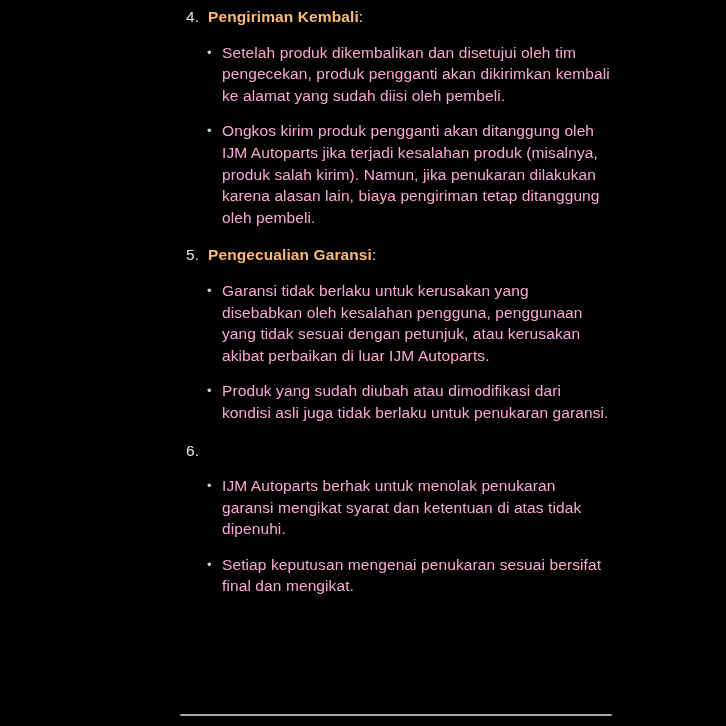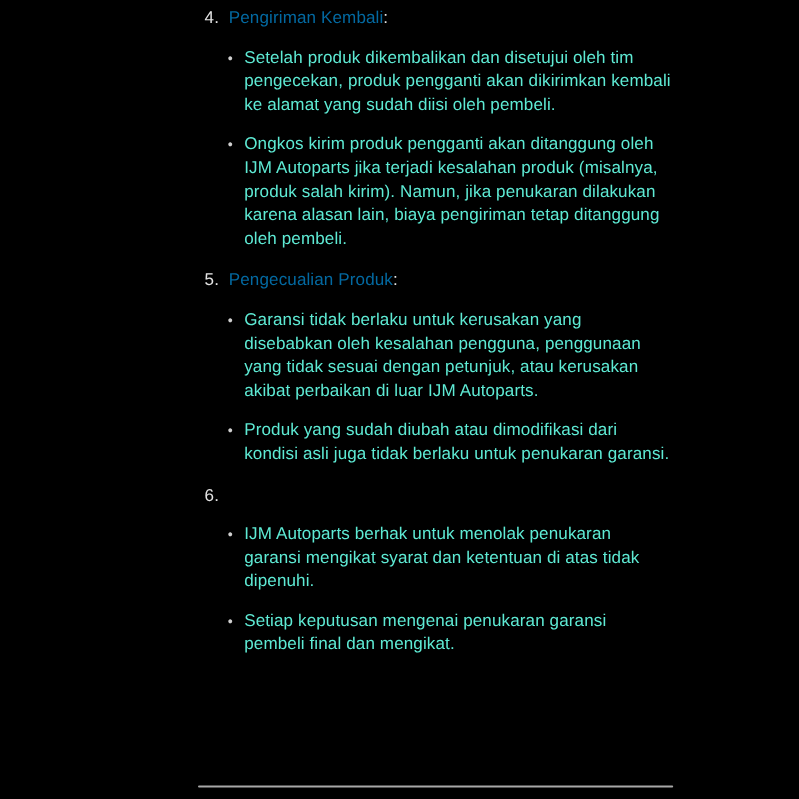--- a/index.html
+++ b/index.html
@@ -32,42 +32,42 @@
     margin-bottom: 4px;
   }
   .section:first-child .section-header {
     margin-top: 0;
   }
   .section-num {
     flex: 0 0 22px;
     width: 22px;
   }
   .section-title {
-    font-weight: normal;
-    color: #0369a1;
+    font-weight: bold;
+    color: #fdba74;
   }
   .section-title-colon {
     font-weight: normal;
     color: #e3e3e3;
   }
   .bullet {
     display: flex;
     margin-top: 14px;
     padding-left: 21px;
   }
   .bullet-dot {
     flex: 0 0 15px;
     width: 15px;
     color: #cfcfcf;
     font-size: 13px;
     line-height: 21.6px;
   }
   .bullet-text {
     flex: 1 1 auto;
-    color: #5eead4;
+    color: #f9a8d4;
   }
   .bottom-divider {
     position: absolute;
     left: 180px;
     width: 432px;
     top: 714px;
     height: 2px;
     background: #a8a8a8;
     border-radius: 1px;
   }
@@ -89,21 +89,21 @@
       </div>
       <div class="bullet">
         <span class="bullet-dot">•</span>
         <span class="bullet-text">Ongkos kirim produk pengganti akan ditanggung oleh IJM Autoparts jika terjadi kesalahan produk (misalnya, produk salah kirim). Namun, jika penukaran dilakukan karena alasan lain, biaya pengiriman tetap ditanggung oleh pembeli.</span>
       </div>
     </div>
 
     <div class="section">
       <div class="section-header">
         <span class="section-num">5.</span>
-        <span><span class="section-title">Pengecualian Produk</span><span class="section-title-colon">:</span></span>
+        <span><span class="section-title">Pengecualian Garansi</span><span class="section-title-colon">:</span></span>
       </div>
       <div class="bullet">
         <span class="bullet-dot">•</span>
         <span class="bullet-text">Garansi tidak berlaku untuk kerusakan yang disebabkan oleh kesalahan pengguna, penggunaan yang tidak sesuai dengan petunjuk, atau kerusakan akibat perbaikan di luar IJM Autoparts.</span>
       </div>
       <div class="bullet">
         <span class="bullet-dot">•</span>
         <span class="bullet-text">Produk yang sudah diubah atau dimodifikasi dari kondisi asli juga tidak berlaku untuk penukaran garansi.</span>
       </div>
     </div>
@@ -111,20 +111,20 @@
     <div class="section">
       <div class="section-header">
         <span class="section-num">6.</span>
       </div>
       <div class="bullet">
         <span class="bullet-dot">•</span>
         <span class="bullet-text">IJM Autoparts berhak untuk menolak penukaran garansi mengikat syarat dan ketentuan di atas tidak dipenuhi.</span>
       </div>
       <div class="bullet">
         <span class="bullet-dot">•</span>
-        <span class="bullet-text">Setiap keputusan mengenai penukaran garansi pembeli final dan mengikat.</span>
+        <span class="bullet-text">Setiap keputusan mengenai penukaran sesuai bersifat final dan mengikat.</span>
       </div>
     </div>
 
   </div>
 
   <div class="bottom-divider"></div>
 </div>
 
 </body></html>

